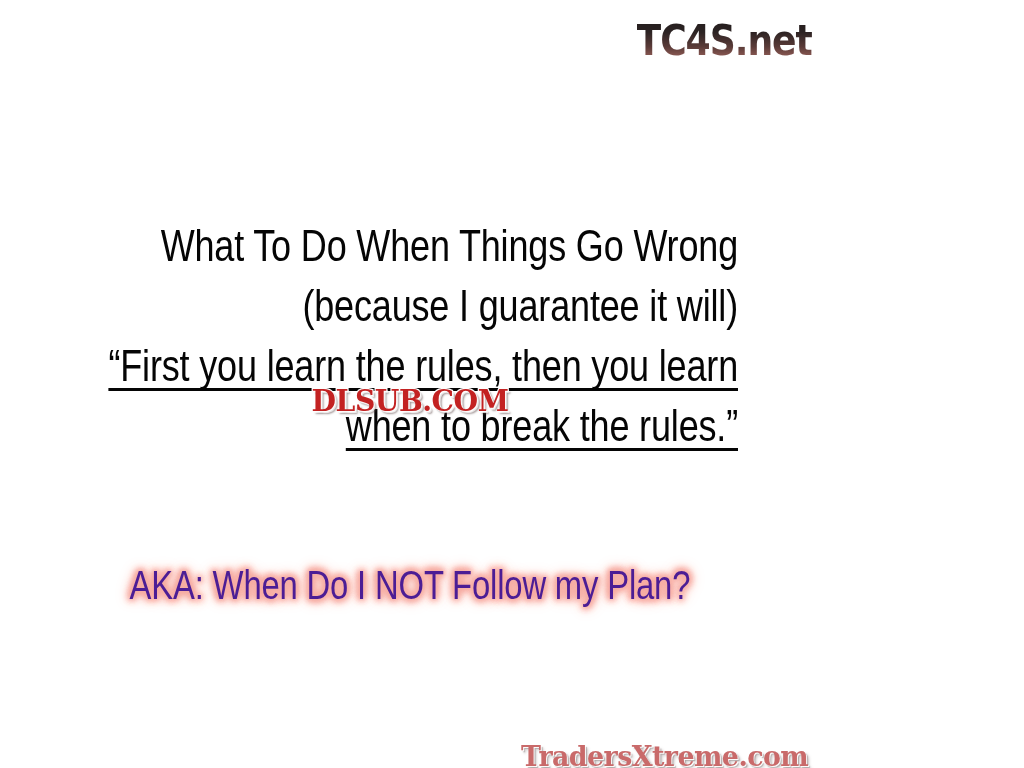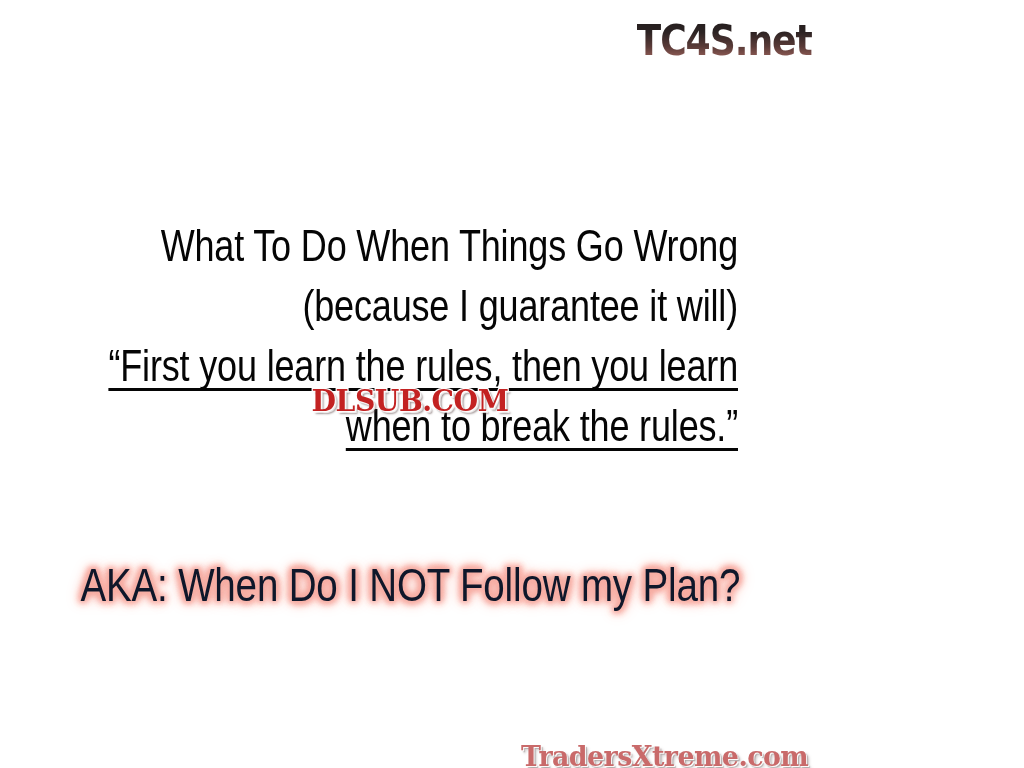--- a/index.html
+++ b/index.html
@@ -96,24 +96,24 @@
 
   
   #aka-line {
     position: absolute;
     left: 0;
     right: 0;
     top: 545px;
     text-align: center;
     font-family: "Liberation Sans", sans-serif;
     font-weight: 400;
-    font-size: 47px;
+    font-size: 40px;
     line-height: 44px;
     letter-spacing: -0.2px;
-    color: #0f172a;
+    color: #4c1d95;
     white-space: nowrap;
   }
   #aka-line .glow-text {
     display: inline-block;
     transform: scaleX(0.82);
     text-shadow:
        0  0  5px #f6ada3,
        0  0  9px #f6ada3,
        0  0 13px #f4a69c,
        0  0 18px #f2a096,

